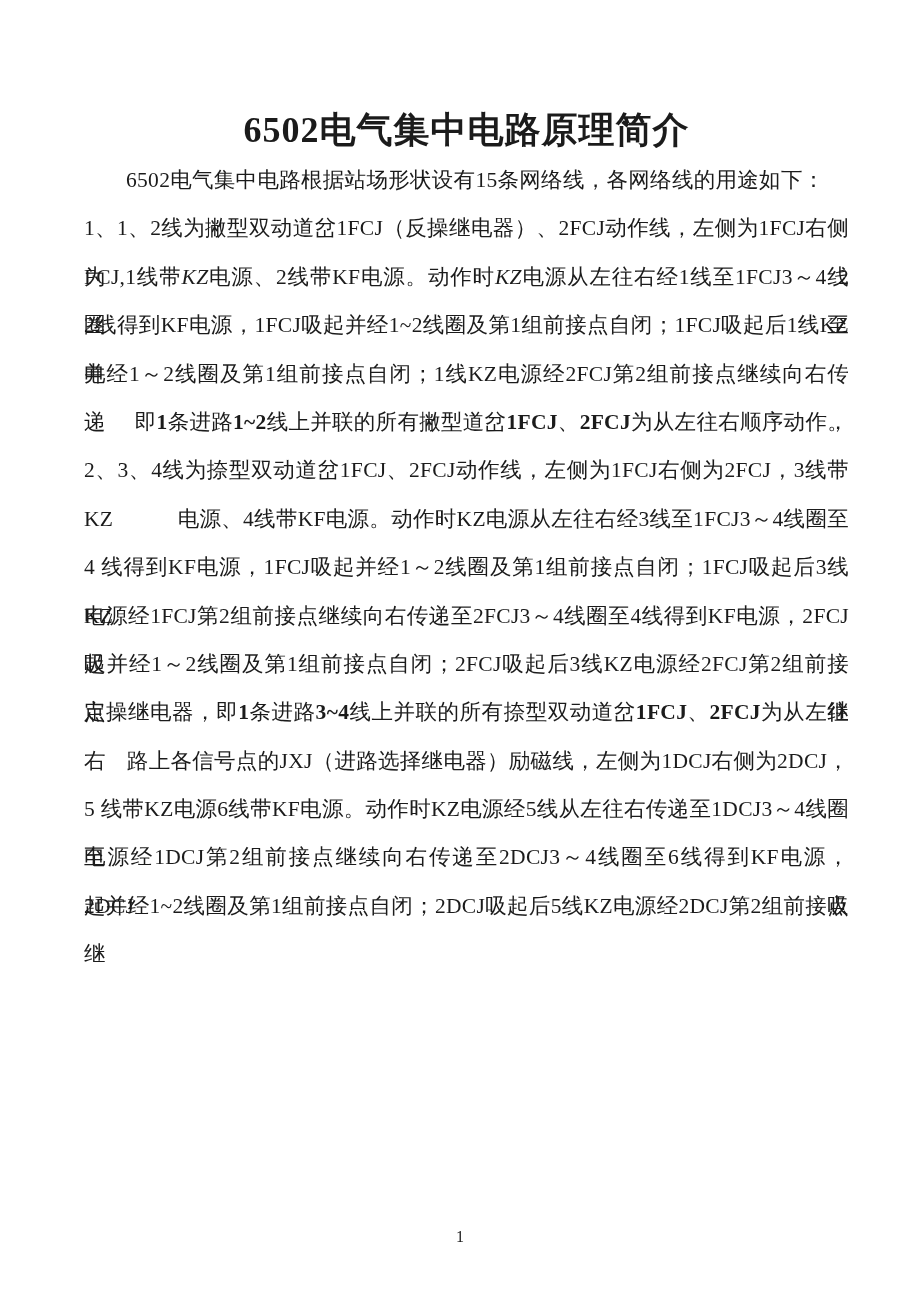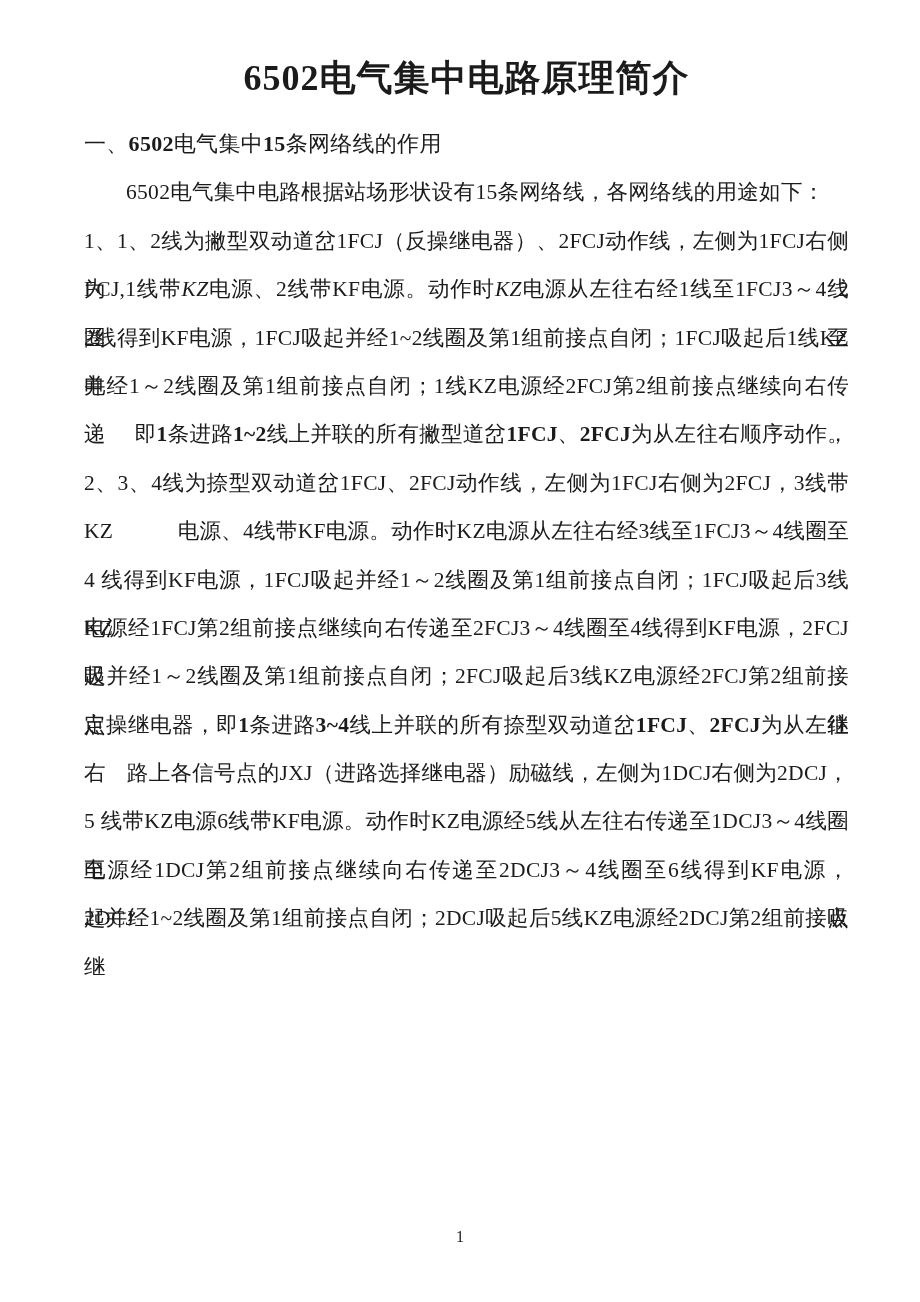--- a/index.html
+++ b/index.html
@@ -16,21 +16,21 @@
     font-family: "Liberation Serif", "DejaVu Serif", serif;
     overflow: hidden;
   }
   .content {
     position: absolute;
     left: 84px;
     right: 71px;
     top: 0;
   }
   .doc-title {
-    margin: 52px 0 0 0;
+    margin: 104px 0 0 0;
     line-height: 52px;
     font-size: 36px;
     font-weight: bold;
     text-align: center;
     letter-spacing: 1px;
   }
   .line {
     font-size: 21.5px;
     line-height: 48.4px;
     height: 48.4px;
@@ -62,21 +62,20 @@
     font-size: 16px;
     text-align: center;
   }
 </style>
 </head>
 <body>
 
 <div class="page">
   <div class="content">
     <h1 class="doc-title"><span class="b">6502电气集中电路原理简介</span></h1>
-    <div class="line heading"><span>一、</span><span class="b">6502</span><span>电气集中</span><span class="b">15</span><span>条网络线的作用</span></div>
     <div class="line indent"><span>6502电气集中电路根据站场形状设有15条网络线，各网络线的用途如下：</span></div>
     <div class="line full"><span>1、1、2线为撇型双动道岔1FCJ（反操继电器）、2FCJ动作线，左侧为1FCJ右侧为2</span></div>
     <div class="line full"><span>FCJ,1线带</span><span class="i">KZ</span><span>电源、2线带KF电源。动作时</span><span class="i">KZ</span><span>电源从左往右经1线至1FCJ3～4线圈至</span></div>
     <div class="line full"><span>2线得到KF电源，1FCJ吸起并经1~2线圈及第1组前接点自闭；1FCJ吸起后1线KZ电</span></div>
     <div class="line full"><span>并经1～2线圈及第1组前接点自闭；1线KZ电源经2FCJ第2组前接点继续向右传递，</span></div>
     <div class="line short"><span>即</span><span class="b">1</span><span>条进路</span><span class="b">1~2</span><span>线上并联的所有撇型道岔</span><span class="b">1FCJ</span><span>、</span><span class="b">2FCJ</span><span>为从左往右顺序动作。</span></div>
     <div class="line full"><span>2、3、4线为捺型双动道岔1FCJ、2FCJ动作线，左侧为1FCJ右侧为2FCJ，3线带KZ</span></div>
     <div class="line short"><span>电源、4线带KF电源。动作时KZ电源从左往右经3线至1FCJ3～4线圈至</span></div>
     <div class="line full"><span>4 线得到KF电源，1FCJ吸起并经1～2线圈及第1组前接点自闭；1FCJ吸起后3线KZ</span></div>
     <div class="line full"><span>电源经1FCJ第2组前接点继续向右传递至2FCJ3～4线圈至4线得到KF电源，2FCJ吸</span></div>

